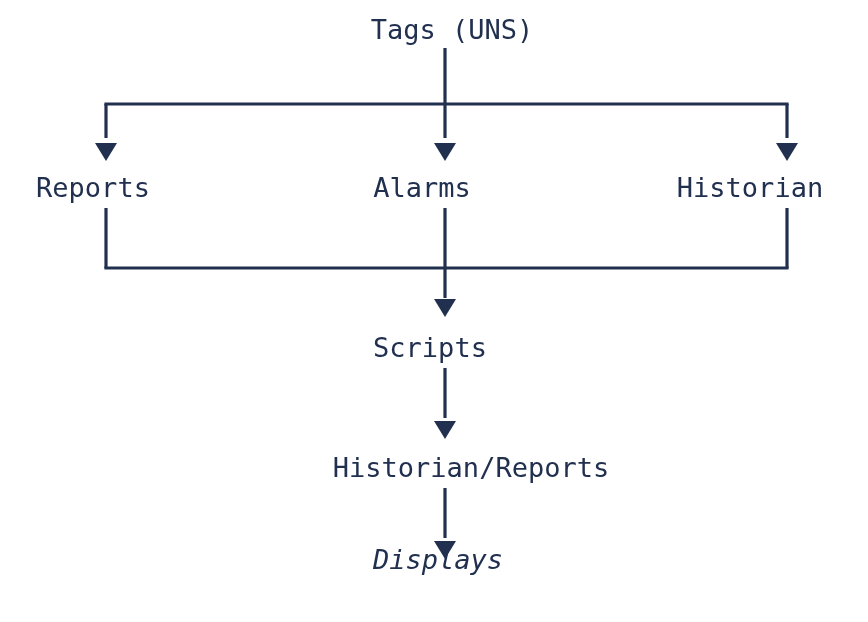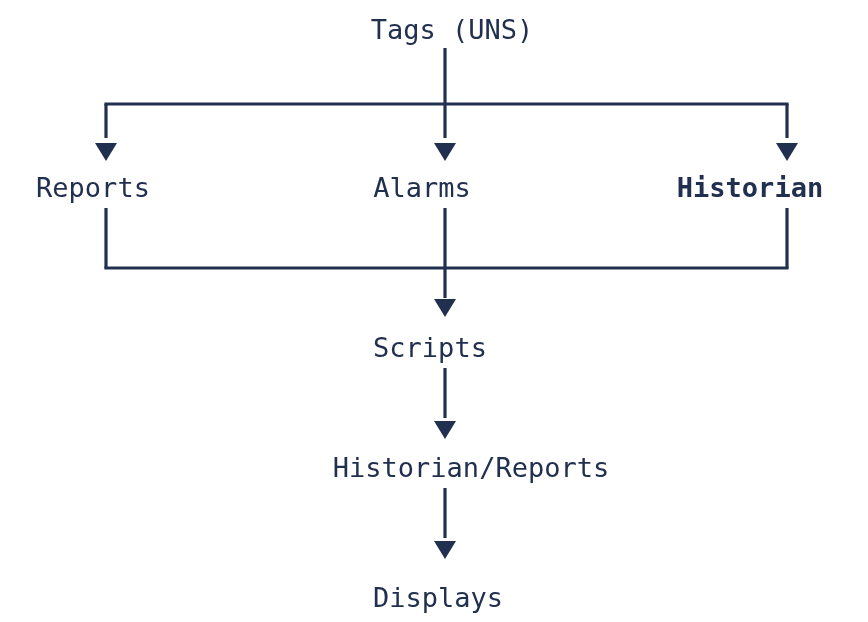--- a/index.html
+++ b/index.html
@@ -80,18 +80,18 @@
       <polygon points="776,143 798,143 787,161"></polygon>
       <polygon points="434,299 456,299 445,317"></polygon>
       <polygon points="434,421 456,421 445,439"></polygon>
       <polygon points="434,541 456,541 445,559"></polygon>
     </g>
   </svg>
 
   <div class="node-label" style="left:452px; top:30px;">Tags (UNS)</div>
   <div class="node-label" style="left:93px;  top:188px;">Reports</div>
   <div class="node-label" style="left:422px; top:188px;">Alarms</div>
-  <div class="node-label" style="left:750px; top:188px;font-weight:bold;">Historian</div>
+  <div class="node-label" style="left:750px; top:188px;">Historian</div>
   <div class="node-label" style="left:430px; top:348px;text-align:right;">Scripts</div>
   <div class="node-label" style="left:471px; top:468px;">Historian/Reports</div>
-  <div class="node-label" style="left:438px; top:598px;">Displays</div>
+  <div class="node-label" style="left:438px; top:560px;font-style:italic;">Displays</div>
 
 </div>
 
 </body></html>

